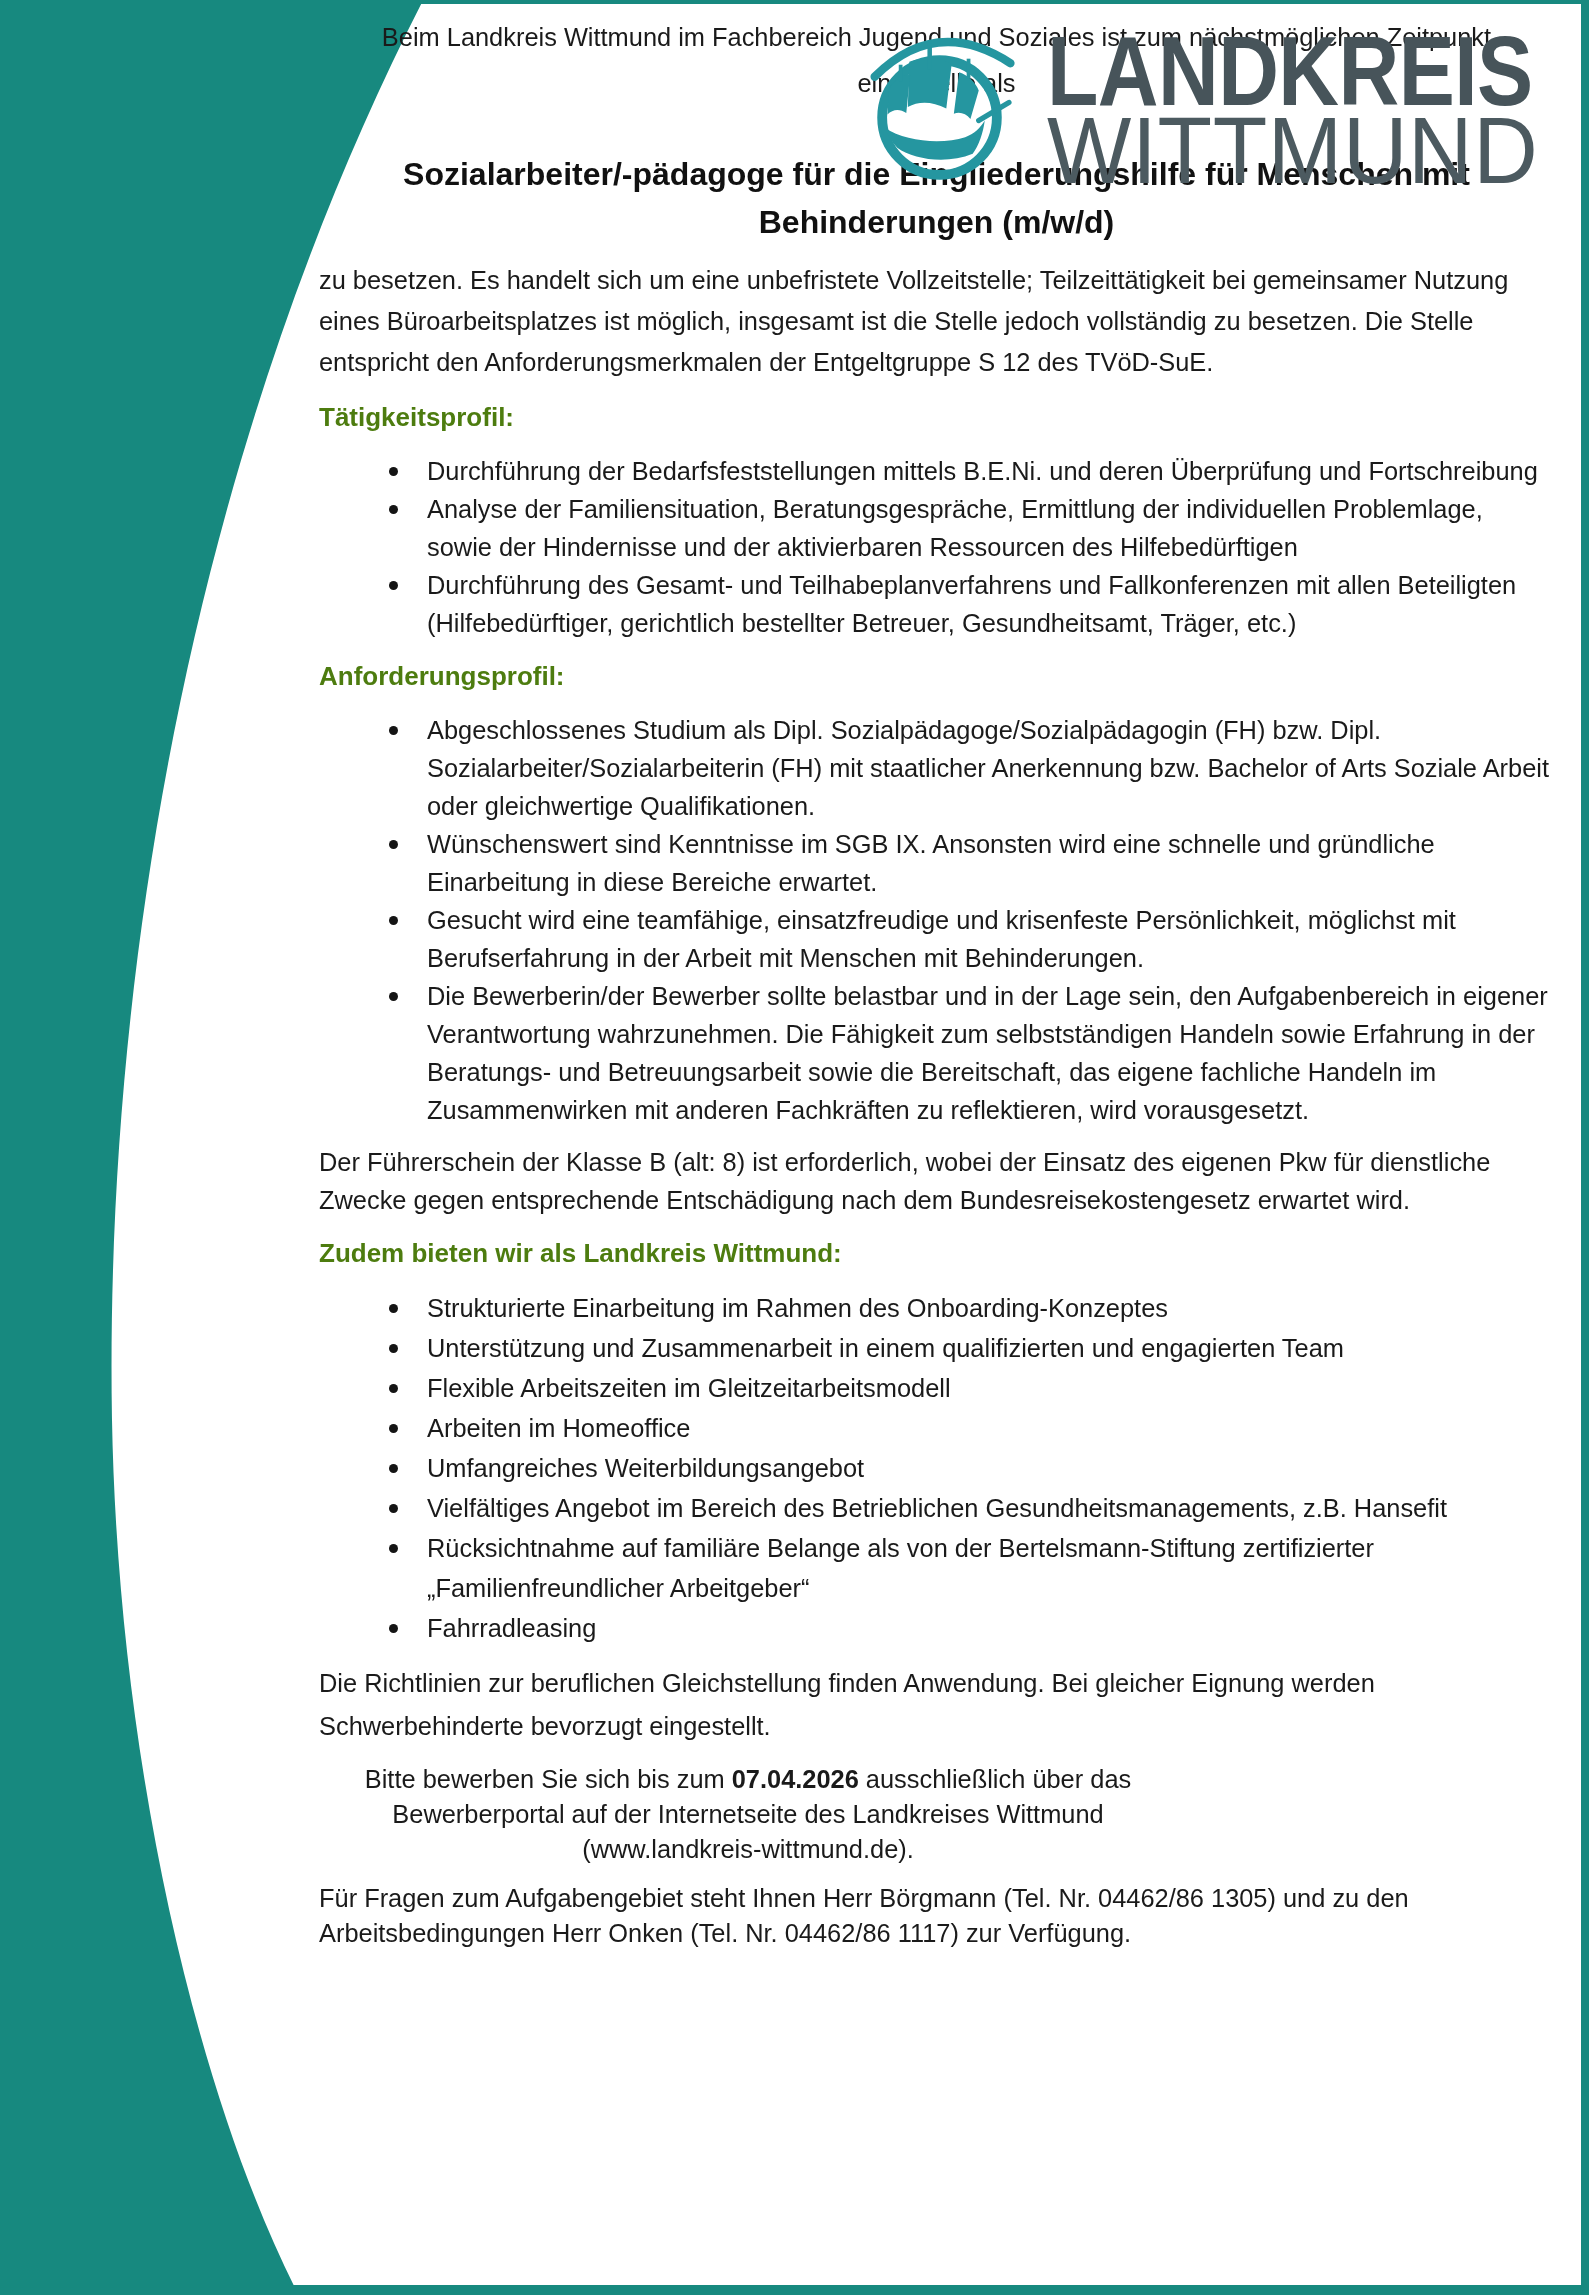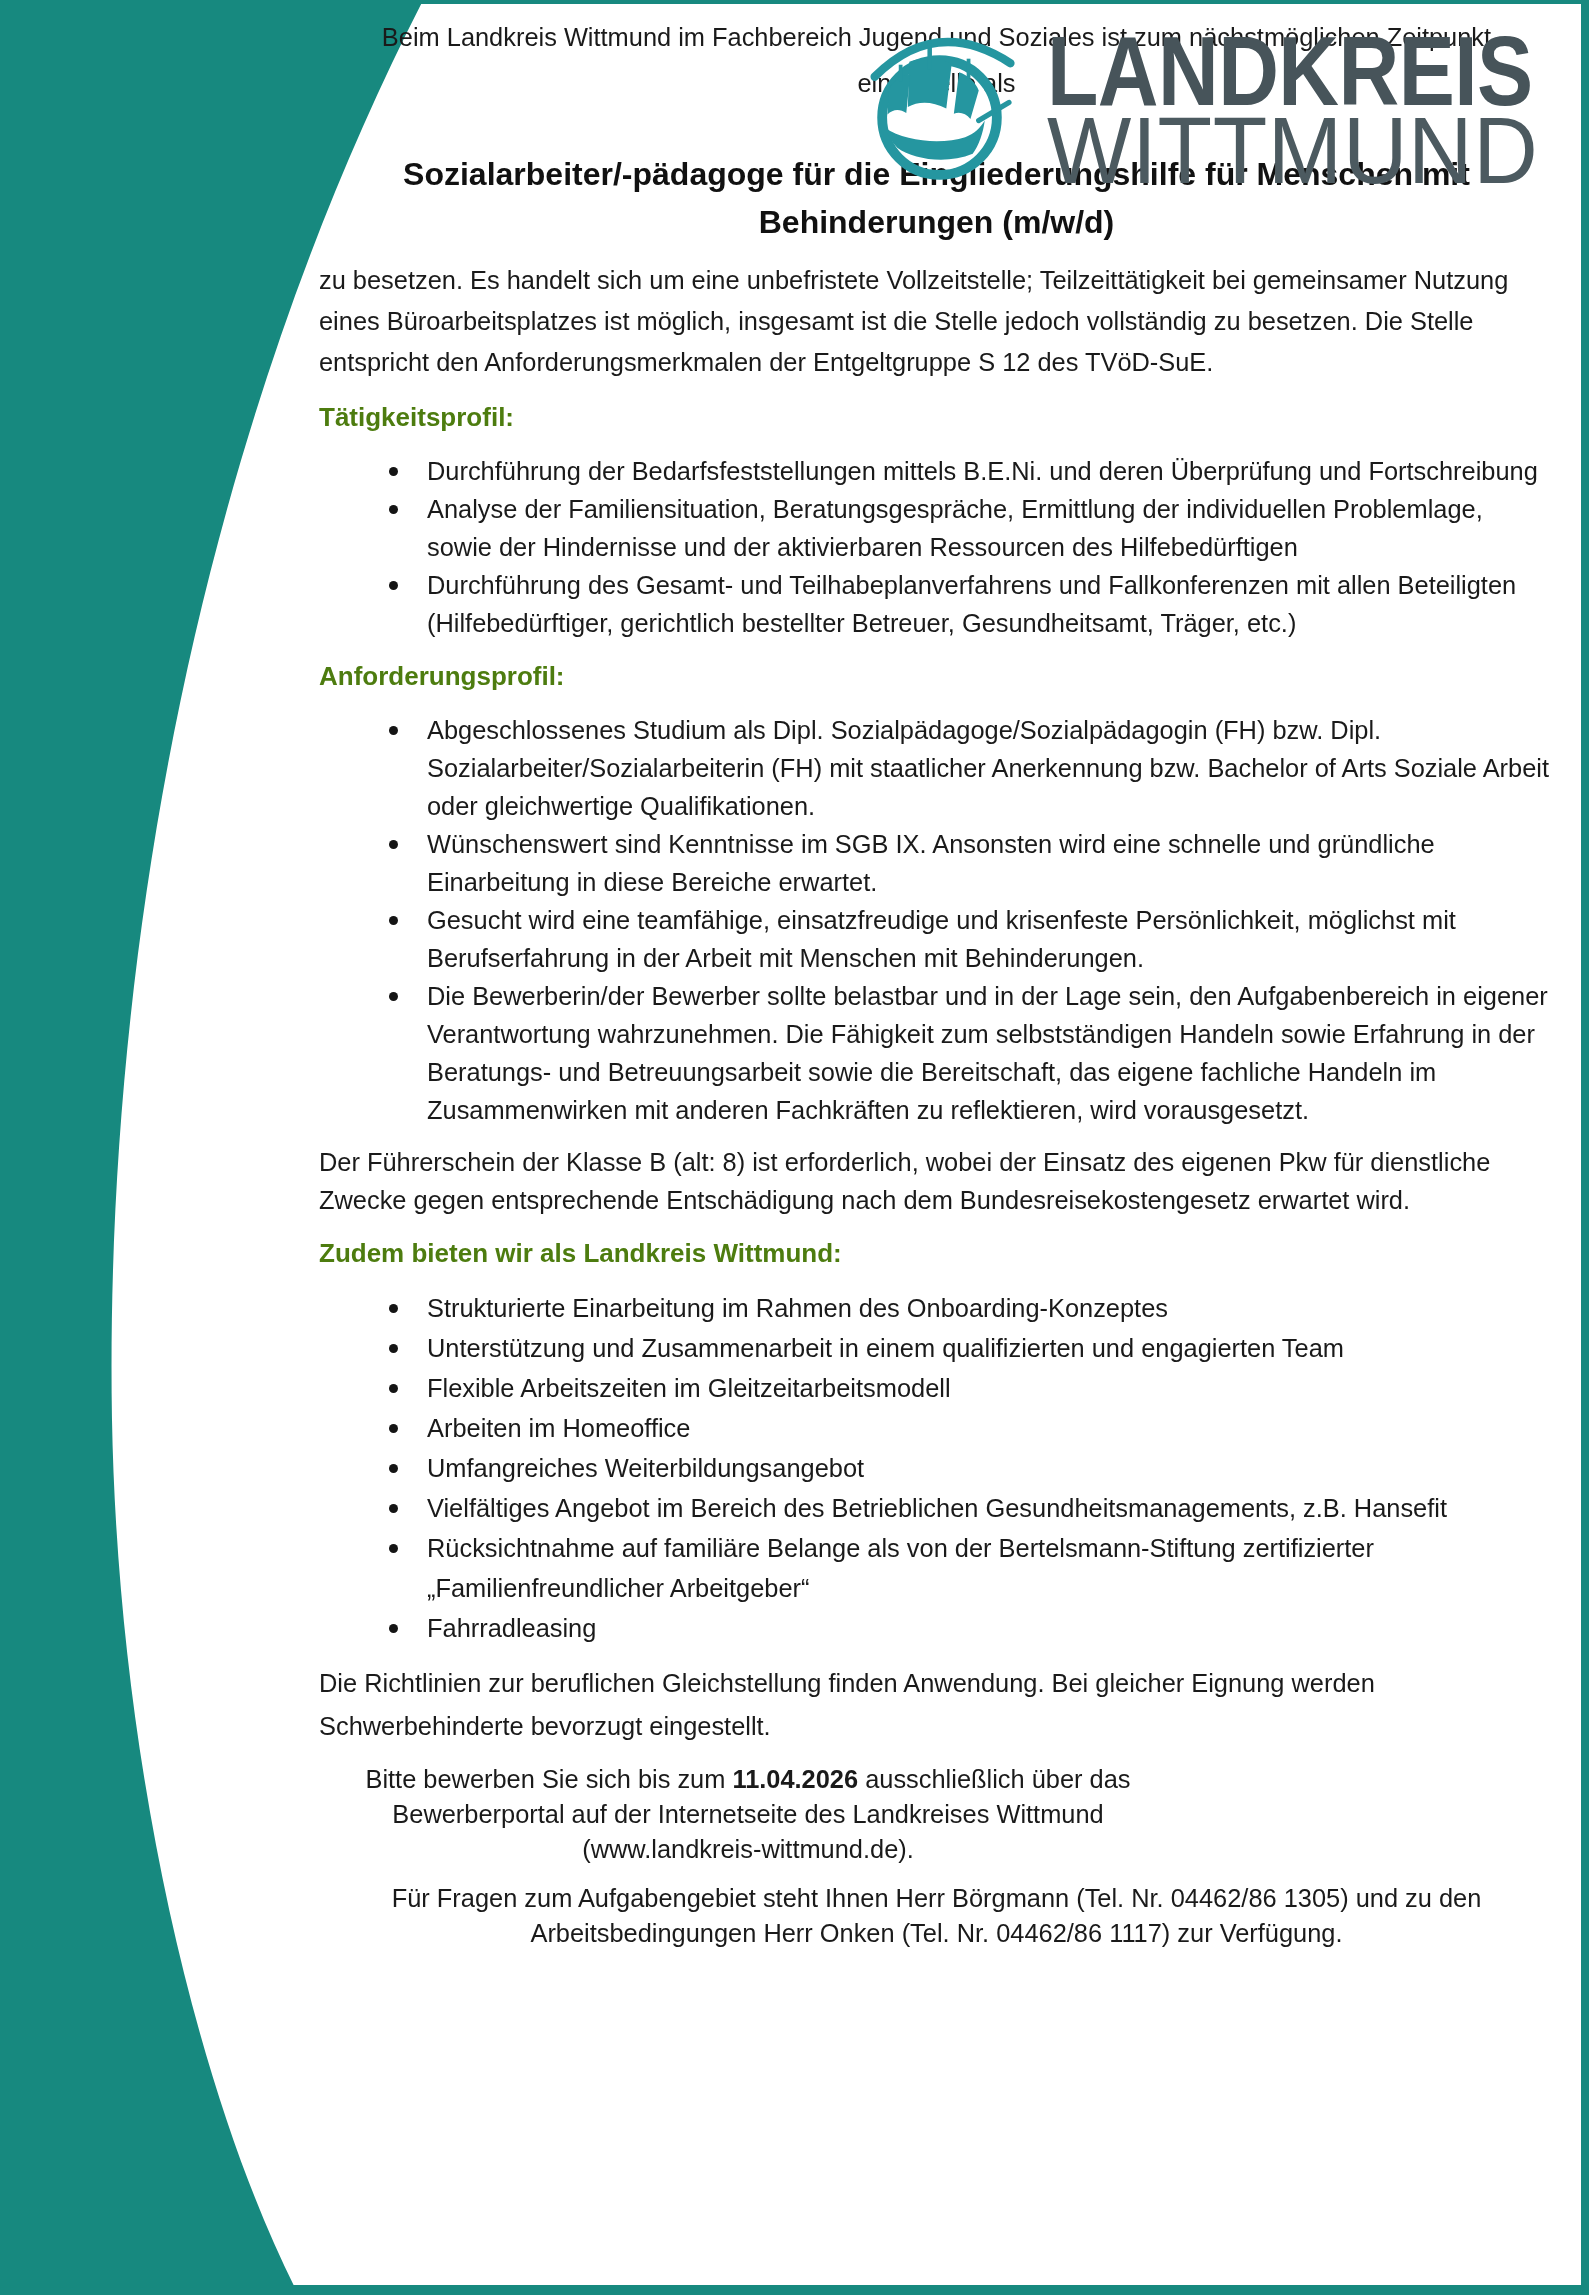--- a/index.html
+++ b/index.html
@@ -58,21 +58,21 @@
   .req-list{margin-top:16.4px;line-height:38px;}
   .req-list li::before{top:15px;}
   .benefits-list{margin-top:37px;line-height:40px;}
   .benefits-list li::before{top:15.7px;}
 
   .license-note{margin-top:31px;line-height:38px;}
   .equality-note{margin-top:12.7px;line-height:43px;}
 
   .application-note{margin:19.4px auto 0;max-width:858px;text-align:center;line-height:35px;}
   .application-note .deadline{font-weight:700;}
-  .contact-note{margin-top:35px;text-align:center;line-height:35px;}
+  .contact-note{margin-top:35px;line-height:35px;}
 </style>
 </head>
 <body>
 
 <div class="page">
 
   <svg class="swoosh-svg" viewBox="0 0 2129 3075" preserveAspectRatio="none" aria-hidden="true">
     <path d="M0,0 L567,0 C260,600 140,1300 150,1900 C158,2350 260,2800 400,3075 L0,3075 Z" fill="#17897F"></path>
   </svg>
 
@@ -140,20 +140,20 @@
       <li>Arbeiten im Homeoffice</li>
       <li>Umfangreiches Weiterbildungsangebot</li>
       <li>Vielfältiges Angebot im Bereich des Betrieblichen Gesundheitsmanagements, z.B. Hansefit</li>
       <li>Rücksichtnahme auf familiäre Belange als von der Bertelsmann-Stiftung zertifizierter „Familienfreundlicher Arbeitgeber“</li>
       <li>Fahrradleasing</li>
     </ul>
 
     <p class="equality-note">Die Richtlinien zur beruflichen Gleichstellung finden Anwendung. Bei gleicher Eignung werden Schwerbehinderte bevorzugt eingestellt.</p>
 
     <p class="application-note">
-      <span>Bitte bewerben Sie sich bis zum </span><span class="deadline">11.04.2026</span><span> ausschließlich über das Bewerberportal auf der Internetseite des Landkreises Wittmund (www.landkreis-wittmund.de).</span>
+      <span>Bitte bewerben Sie sich bis zum </span><span class="deadline">07.04.2026</span><span> ausschließlich über das Bewerberportal auf der Internetseite des Landkreises Wittmund (www.landkreis-wittmund.de).</span>
     </p>
 
     <p class="contact-note">Für Fragen zum Aufgabengebiet steht Ihnen Herr Börgmann (Tel. Nr. 04462/86 1305) und zu den Arbeitsbedingungen Herr Onken (Tel. Nr. 04462/86 1117) zur Verfügung.</p>
 
   </div>
 </div>
 
 
 </body></html>

